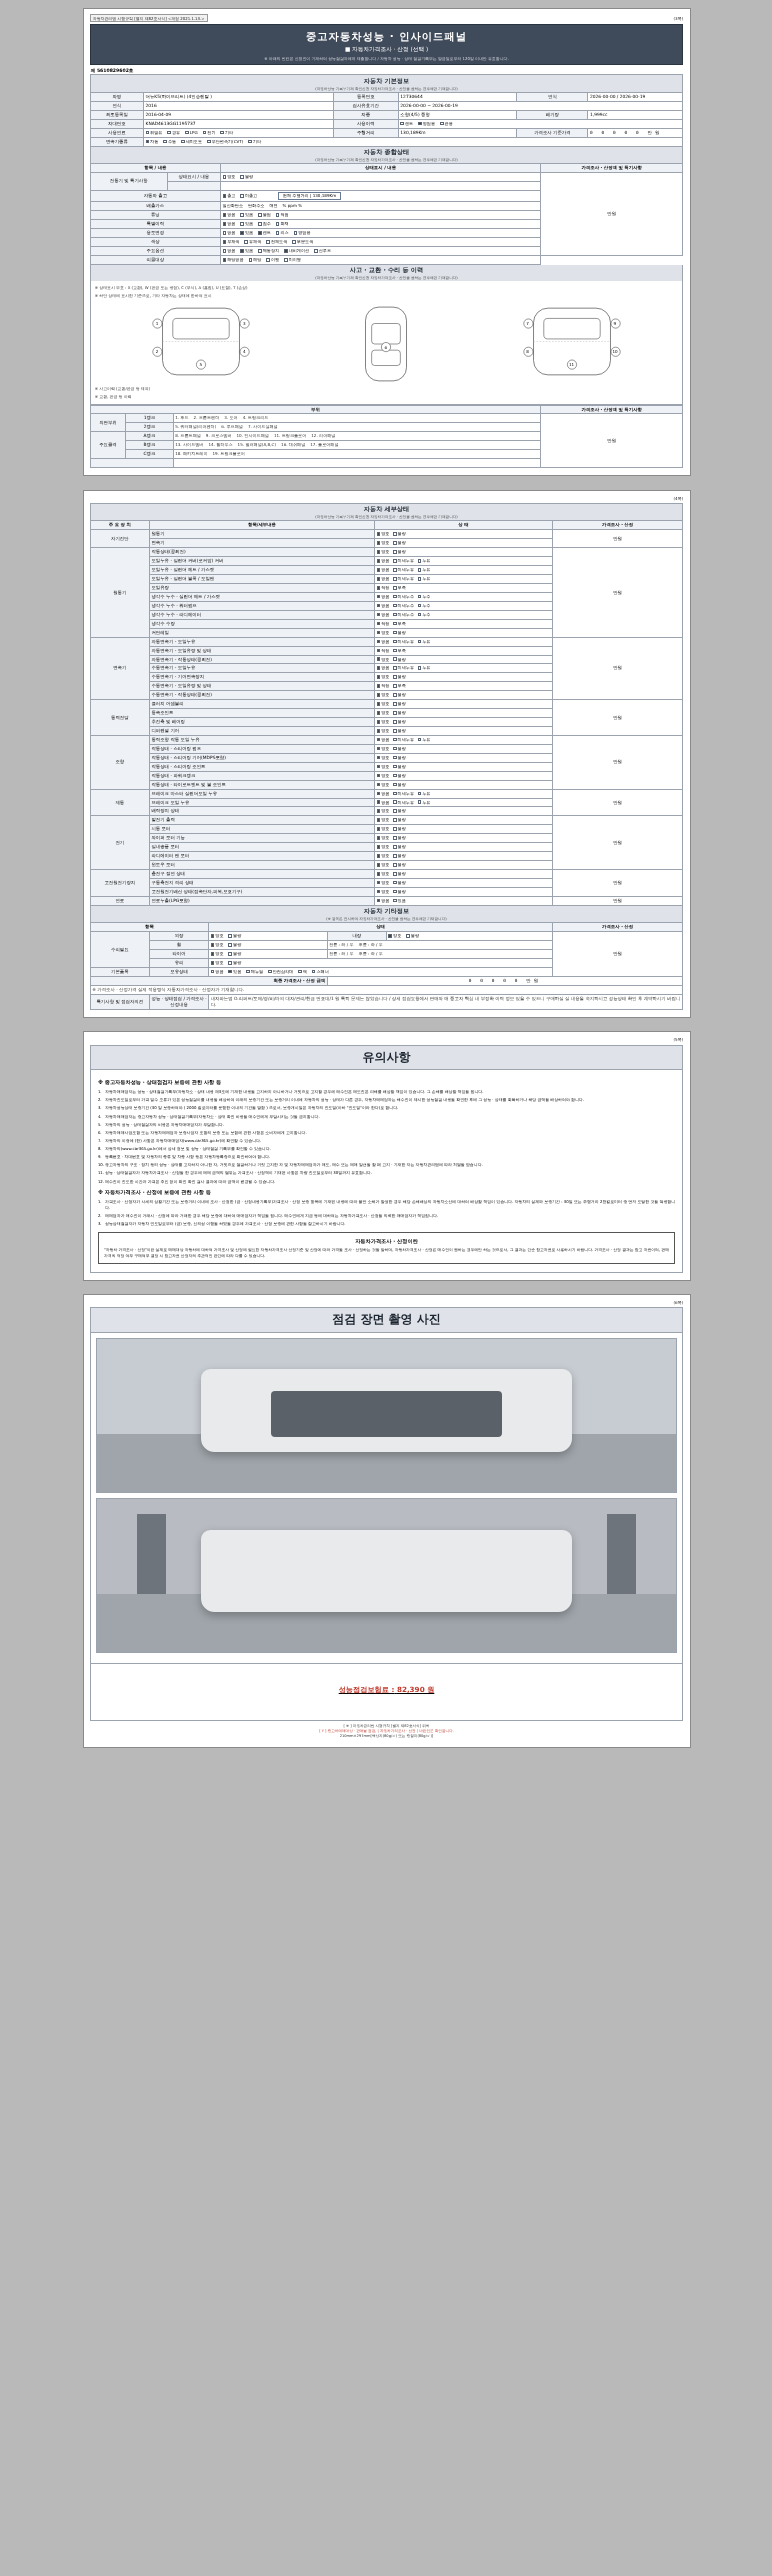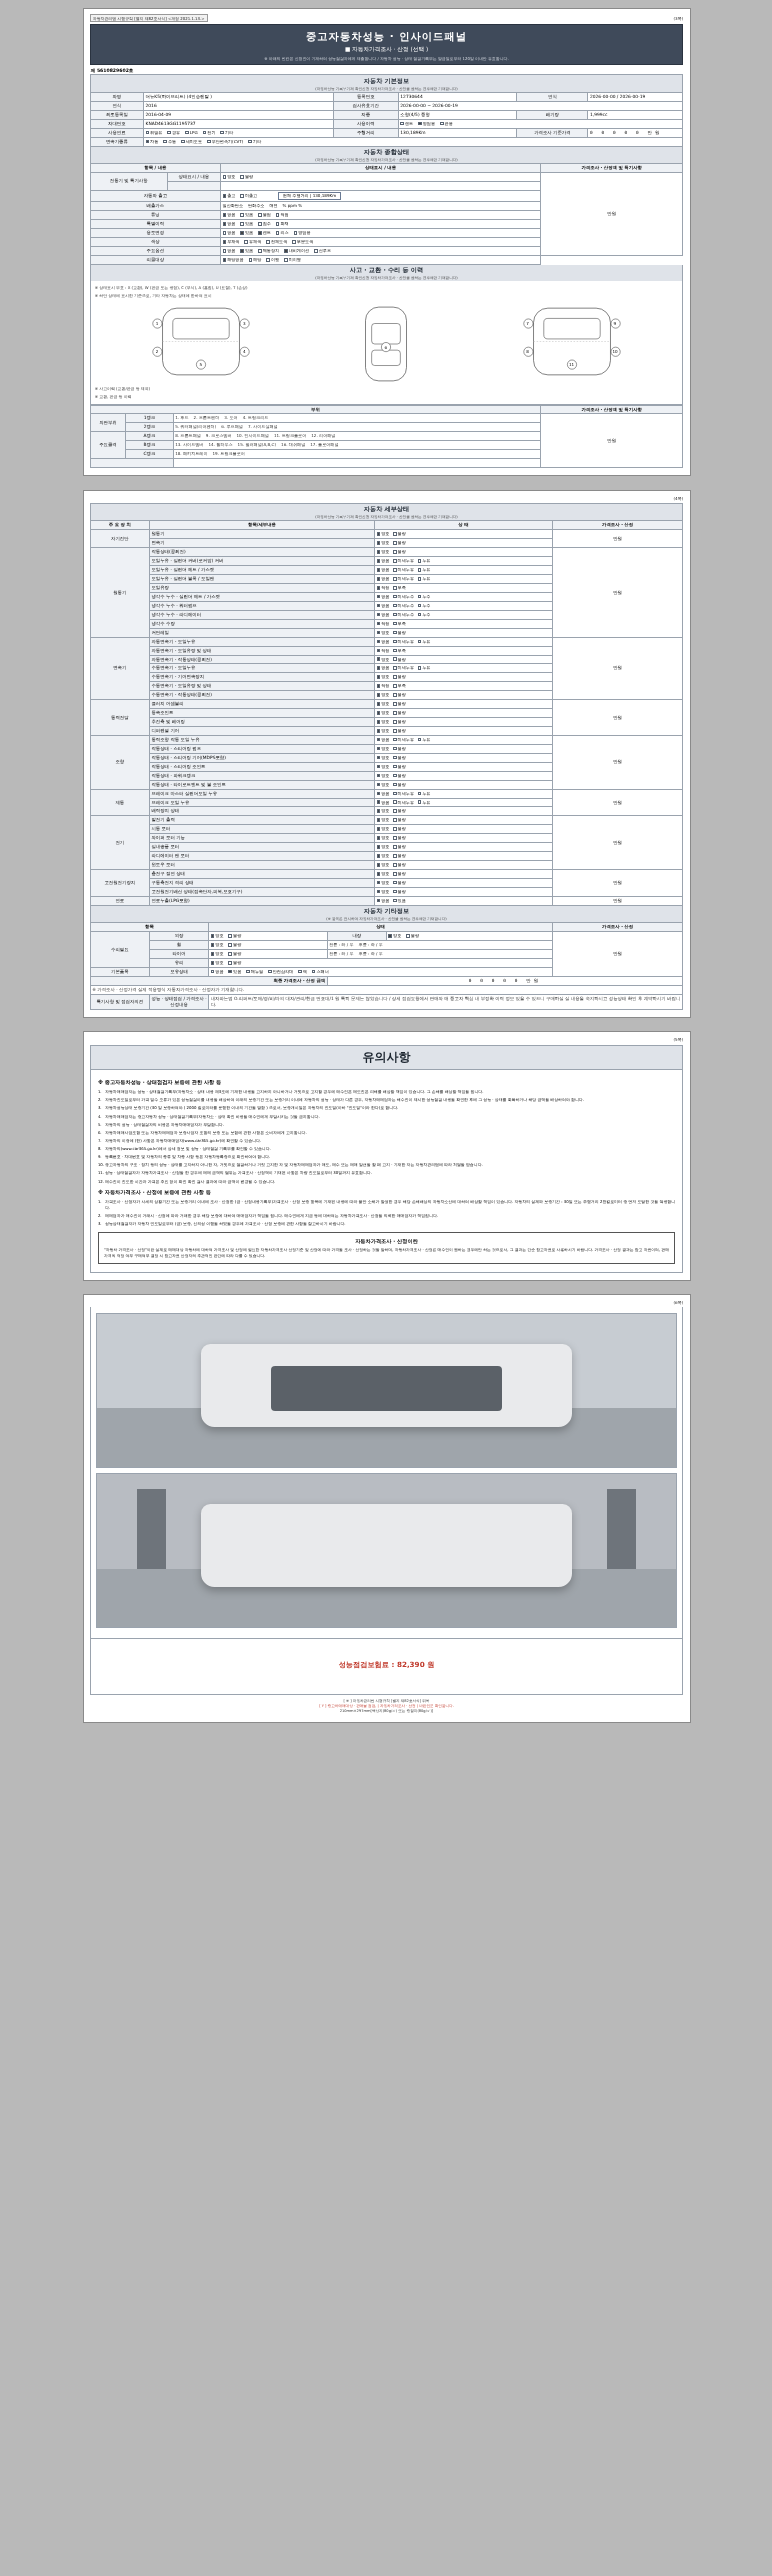--- a/index.html
+++ b/index.html
@@ -777,35 +777,36 @@
     </div>
   </div>
 </div>
 
 <div class="page">
   <div class="topbar">
     <span></span>
     <span class="tb-right">(6쪽)</span>
   </div>
 
+  <div class="notice-title">점검 장면 촬영 사진</div>
   <div class="photoblock">
     <div class="photo">
       <div class="ph-floor"></div>
       <div class="ph-car"></div>
       <div class="ph-dark"></div>
     </div>
     <div class="photo p2">
       <div class="ph-lift-l"></div>
       <div class="ph-lift-r"></div>
       <div class="ph-floor"></div>
       <div class="ph-car"></div>
     </div>
   </div>
 
-  <div style="border:0.5px solid #9aa3ae;border-top:none;padding:19px 0;">
+  <div style="border:0.5px solid #9aa3ae;border-top:none;padding:19px 0;text-decoration:underline;">
     <div class="price-line">
       <span>성능점검보험료 :</span>
       <span>82,390 원</span>
     </div>
   </div>
 
   <div class="foot">
     <div>[ ※ ] 자동차관리법 시행규칙 [별지 제82호서식] 뒤쪽</div>
     <div class="red">[ Y ] 중고차매매대상 · 판매물 점검, | 자동차가격조사 · 산정 | 바랍입문 확인합니다.</div>
     <div>210mm×297mm[백상지(80g/㎡) 또는 중질지(80g/㎡)]</div>

